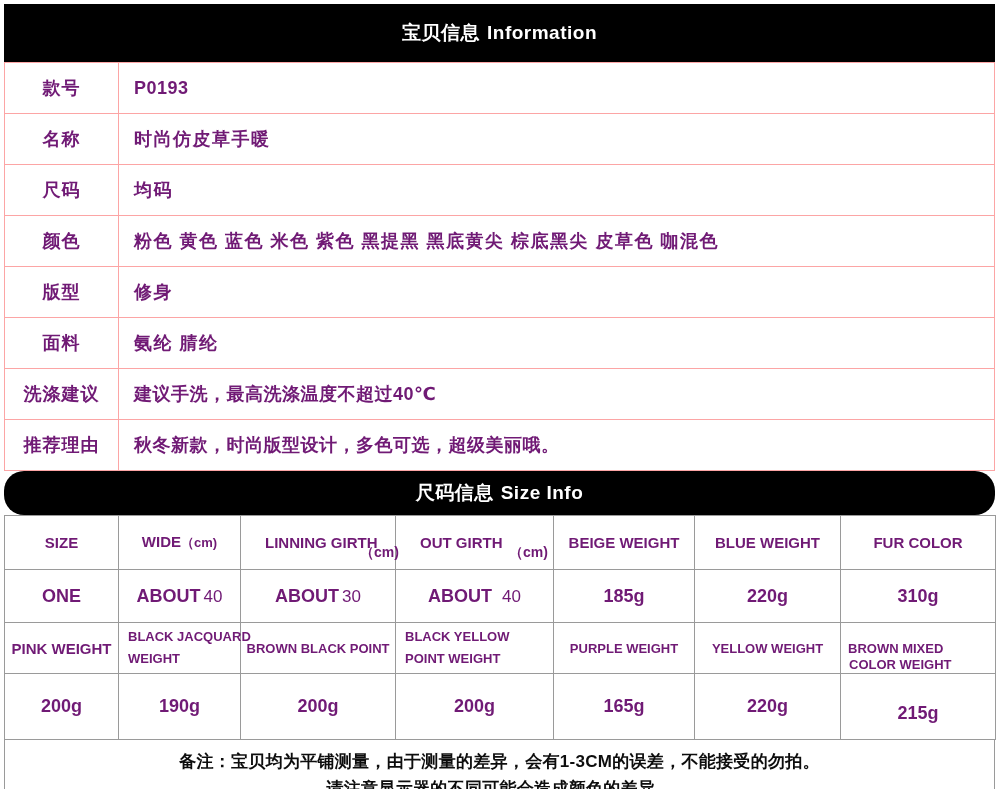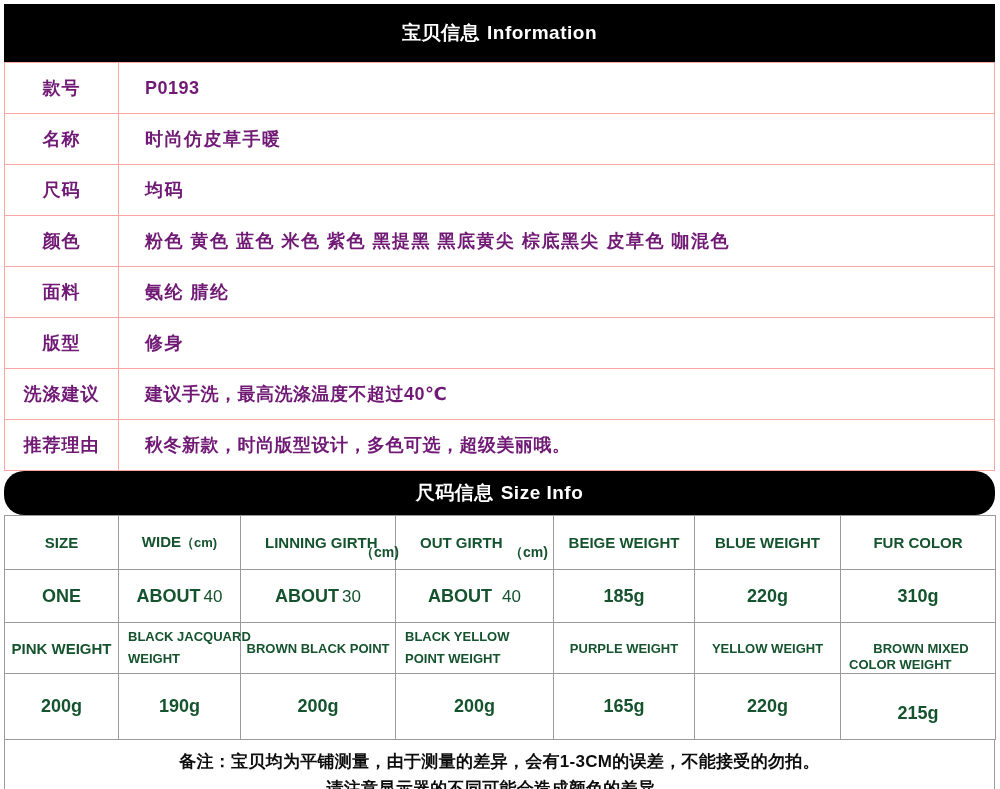--- a/index.html
+++ b/index.html
@@ -62,34 +62,34 @@
     color: #701a75;
   }
   .info-table td.label {
     width: 111px;
     text-align: center;
     font-size: 18px;
     font-weight: bold;
     letter-spacing: 1px;
   }
   .info-table td.value {
-    padding-left: 26px;
+    padding-left: 15px;
     font-size: 18px;
     font-weight: bold;
     letter-spacing: 0.5px;
   }
   .info-table td.value.spaced {
     letter-spacing: 1.5px;
   }
   
   .size-table td {
     border: 1px solid #9a9a9a;
     vertical-align: middle;
     text-align: center;
-    color: #14532d;
+    color: #701a75;
     overflow: visible;
     white-space: nowrap;
   }
   .size-table tr.head-row td {
     height: 51px;
     font-size: 15px;
     font-weight: bold;
   }
   .size-table tr.val-row td {
     height: 50px;
@@ -136,21 +136,21 @@
     font-size: 14px;
   }
   .ogirth .u {
     position: absolute;
     left: 112px;
     top: 10px;
     font-size: 14px;
   }
   .left-head {
     display: block;
-    text-align: center;
+    text-align: left;
     padding-left: 6px;
     line-height: 21px;
   }
   .overflow-label {
     position: relative;
   }
   .overflow-label .l2 {
     position: absolute;
     left: 8px;
     top: 34px;
@@ -193,26 +193,26 @@
         </tr>
         <tr>
           <td class="label">尺码</td>
           <td class="value spaced">均码</td>
         </tr>
         <tr>
           <td class="label">颜色</td>
           <td class="value spaced">粉色 黄色 蓝色 米色 紫色 黑提黑 黑底黄尖 棕底黑尖 皮草色 咖混色</td>
         </tr>
         <tr>
+          <td class="label">版型</td>
+          <td class="value spaced">修身</td>
+        </tr>
+        <tr>
           <td class="label">面料</td>
           <td class="value spaced">氨纶  腈纶</td>
-        </tr>
-        <tr>
-          <td class="label">版型</td>
-          <td class="value spaced">修身</td>
         </tr>
         <tr>
           <td class="label">洗涤建议</td>
           <td class="value">建议手洗，最高洗涤温度不超过40℃</td>
         </tr>
         <tr>
           <td class="label">推荐理由</td>
           <td class="value">秋冬新款，时尚版型设计，多色可选，超级美丽哦。</td>
         </tr>
       </tbody>

